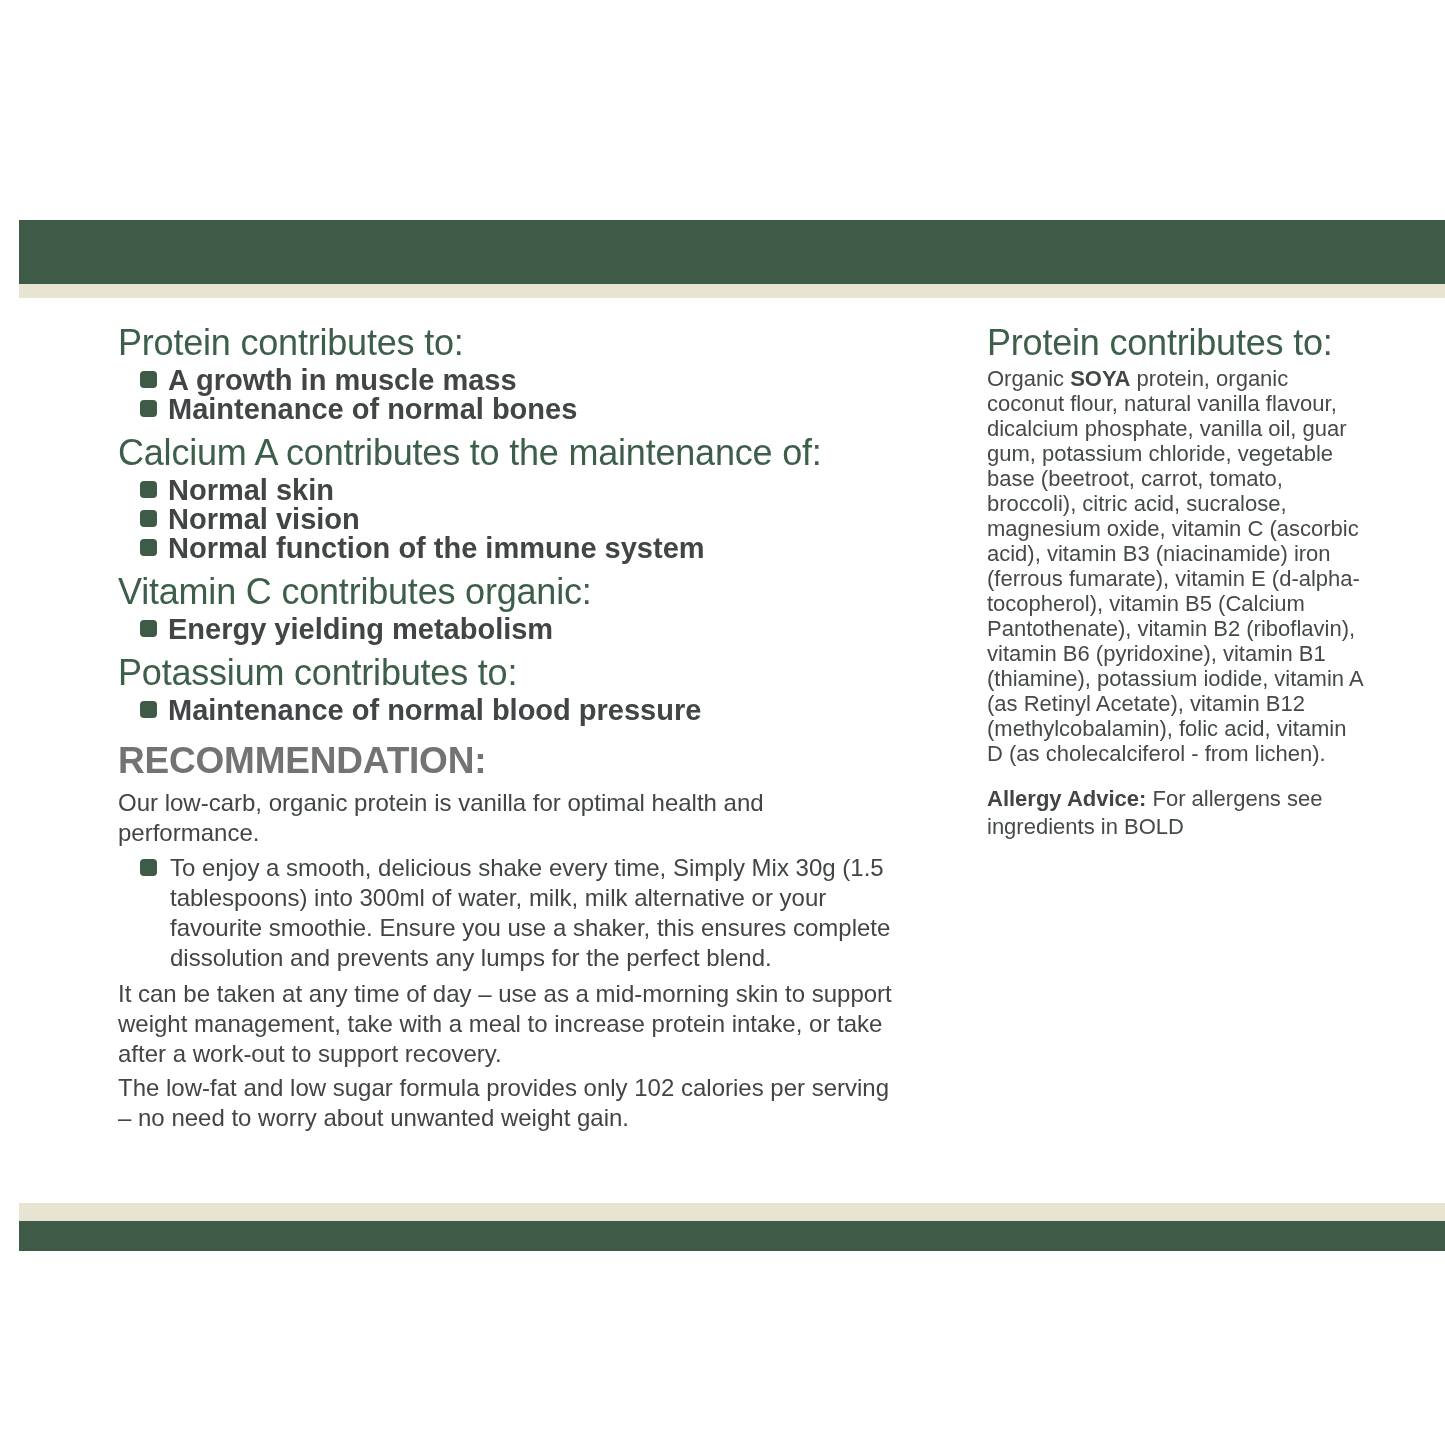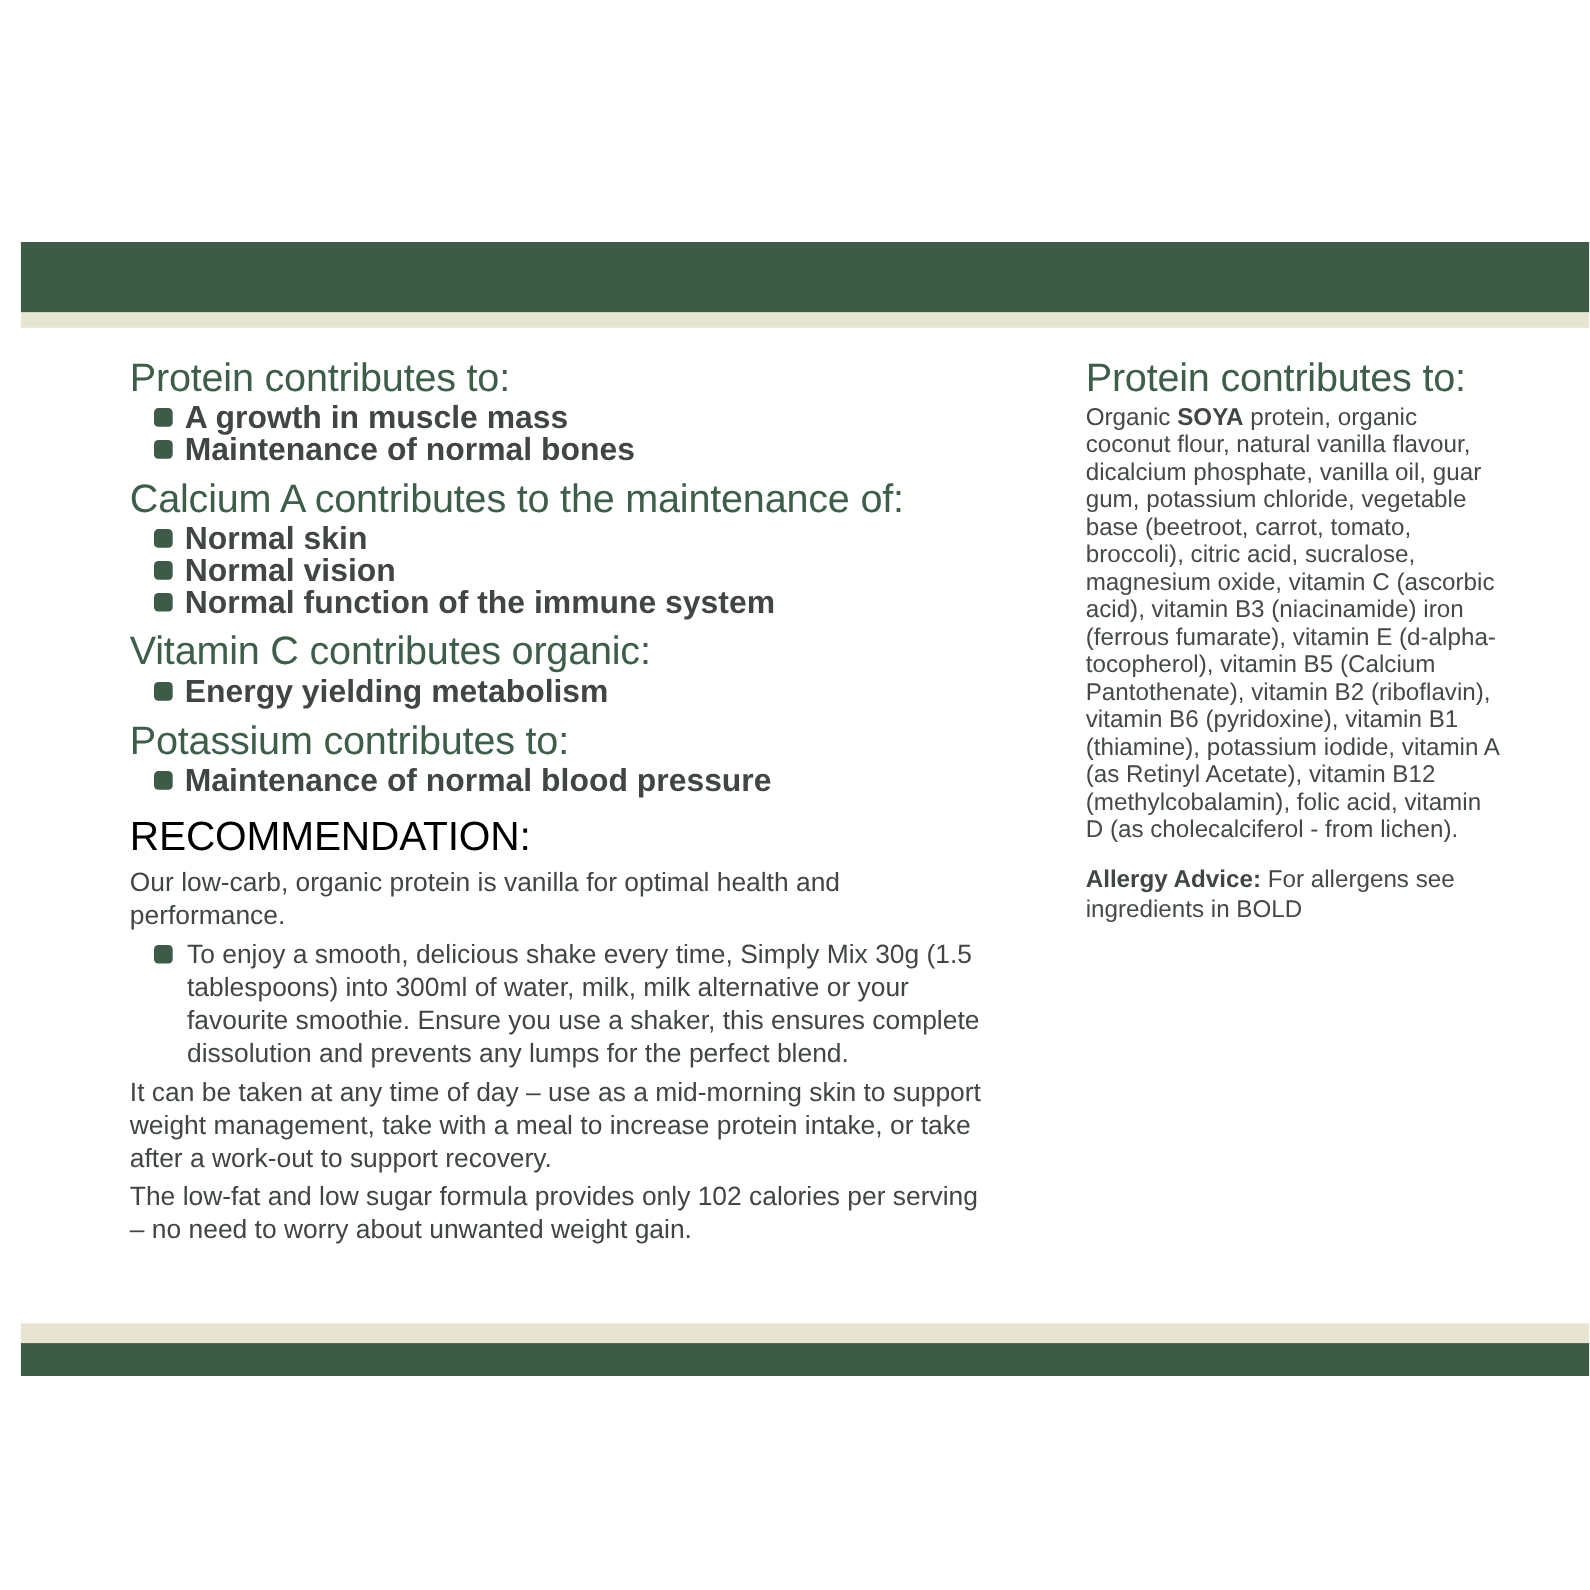--- a/index.html
+++ b/index.html
@@ -32,22 +32,22 @@
     line-height: 42px;
     font-weight: 400;
     color: #3d5f4a;
     letter-spacing: -0.2px;
   }
   h2.sec.first { margin-top: 0; }
   h1.rec {
     margin: 14px 0 0 0;
     font-size: 37px;
     line-height: 44px;
-    font-weight: 400;
-    color: #000000;
+    font-weight: 700;
+    color: #737373;
     letter-spacing: -0.2px;
   }
 
   
   ul.benefits { margin: 2px 0 0 0; padding: 0; list-style: none; }
   ul.benefits li {
     position: relative;
     padding-left: 50px;
     font-size: 29px;
     line-height: 29px;

